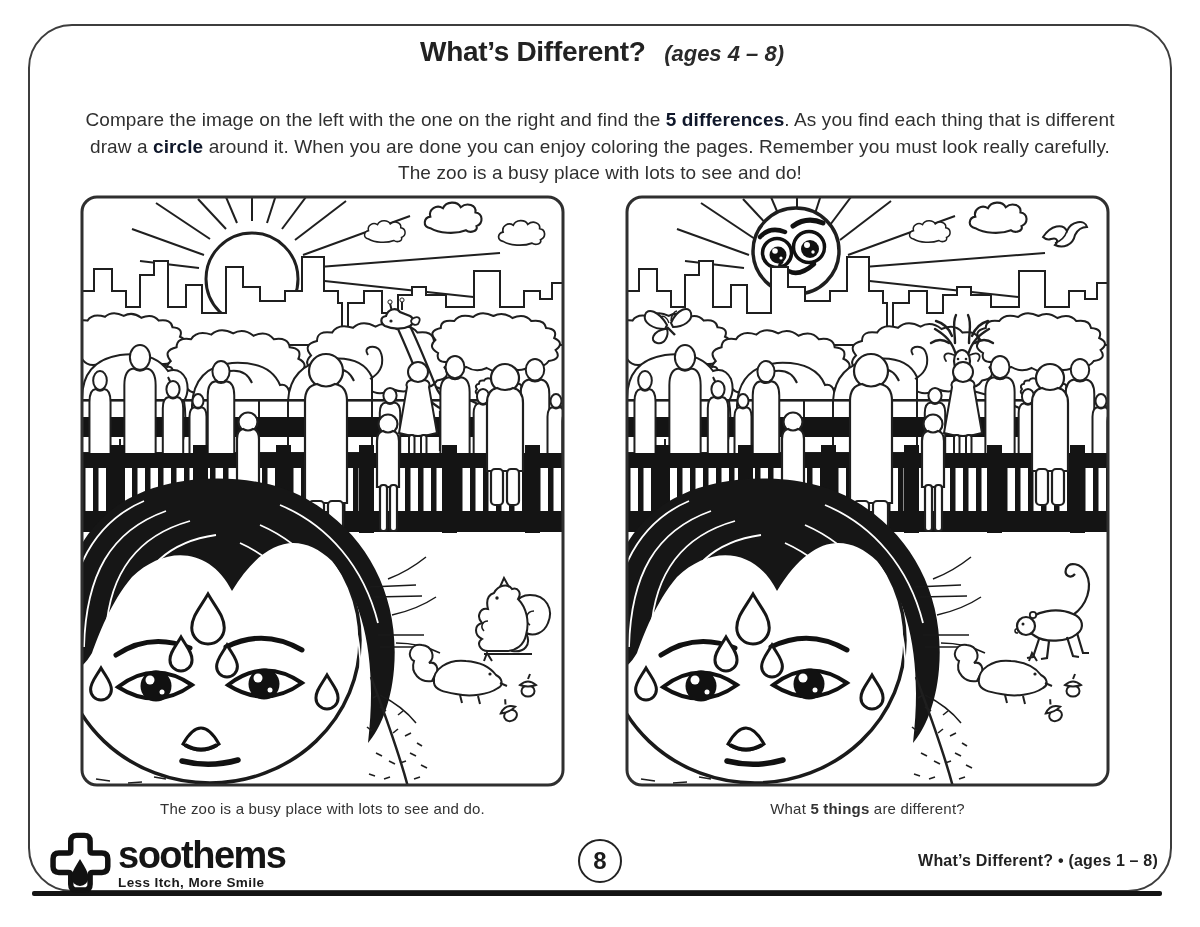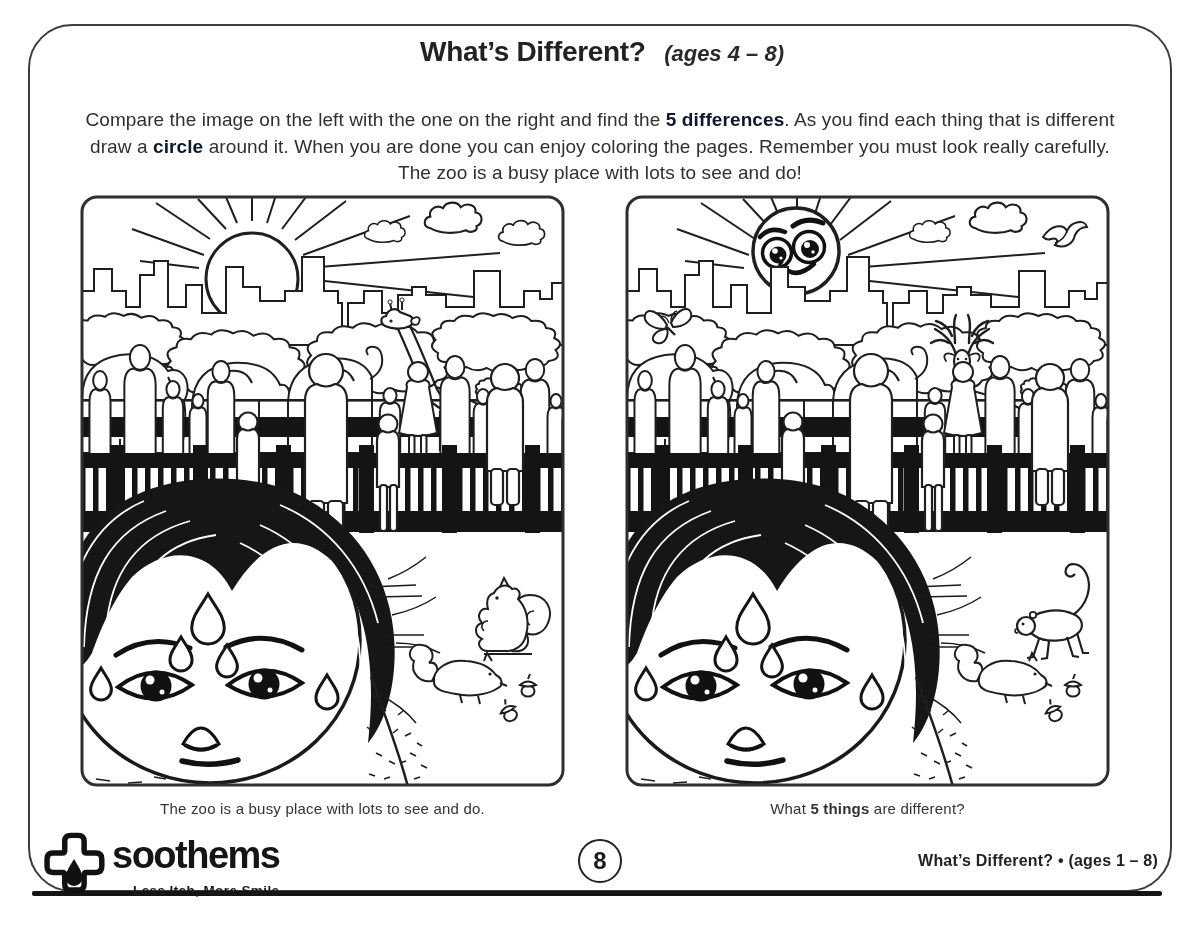--- a/index.html
+++ b/index.html
@@ -16,25 +16,25 @@
   .instructions b{font-weight:bold;color:#0f172a;}
   .frames{position:absolute;left:0;top:195px;width:1200px;}
   figure{margin:0;position:absolute;top:0;width:485px;}
   figure.left{left:80px;} figure.right{left:625px;}
   .scene-slot svg{display:block;width:485px;height:592px;}
   figcaption{margin-top:13px;text-align:center;font-size:15px;color:#333;letter-spacing:0.2px;}
   figcaption b{font-weight:bold;}
   
   svg.variant-left .only-right{display:none;}
   svg.variant-right .only-left{display:none;}
-  .footer-logo{position:absolute;left:42px;top:831px;display:flex;align-items:flex-start;}
+  .footer-logo{position:absolute;left:48px;top:831px;display:flex;align-items:flex-start;}
   .logo-mark{width:64px;height:66px;}
   .logo-text{margin-left:6px;margin-top:6px;}
   .brand-name{font-size:38px;font-weight:bold;letter-spacing:-1.5px;color:#151515;line-height:36px;}
-  .brand-tagline{font-size:13.5px;font-weight:bold;color:#1a1a1a;letter-spacing:0.4px;margin-top:10px;text-align:right;}
+  .brand-tagline{font-size:13.5px;font-weight:bold;color:#1a1a1a;letter-spacing:0.4px;margin-top:2px;text-align:left;}
   .page-badge{position:absolute;left:578px;top:839px;width:40px;height:40px;border:2.5px solid #222;
               border-radius:50%;display:flex;align-items:center;justify-content:center;
               font-size:24px;font-weight:bold;color:#1a1a1a;background:#fff;}
   .footer-right{position:absolute;right:42px;top:852px;font-size:16px;font-weight:bold;color:#222;letter-spacing:0.2px;}
 </style>
 </head>
 <body>
 
 <div class="canvas">
   <div class="page-frame"></div>

